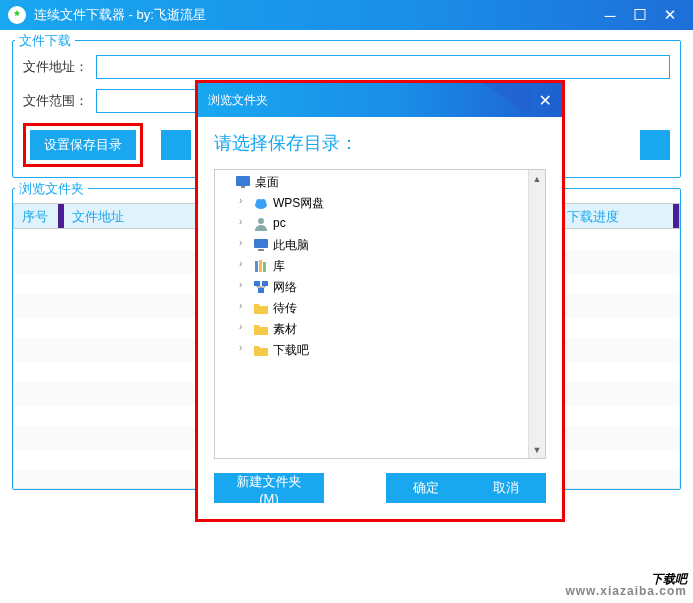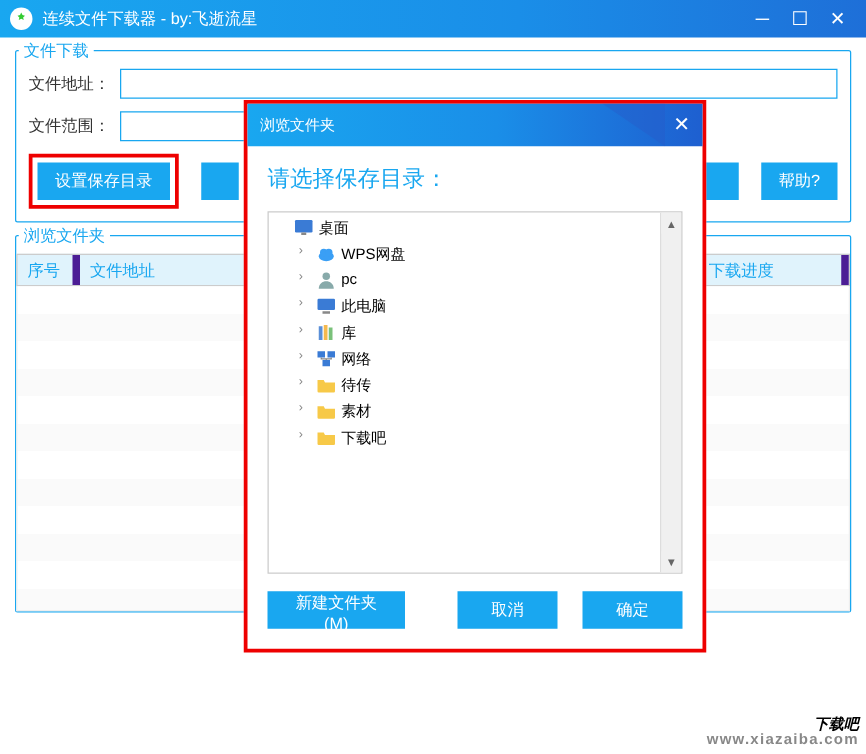--- a/index.html
+++ b/index.html
@@ -41,21 +41,21 @@
     .modal-prompt { color: #19a7f0; margin-bottom: 14px; font-size: 18px; }
     .tree-box { border: 1px solid #ccc; height: 290px; overflow: auto; padding: 4px; position: relative; background: #fff; }
     .tree-item { display: flex; align-items: flex-start; height: 21px; padding-left: 2px; cursor: pointer; }
     .tree-item .exp { width: 14px; color: #888; font-size: 10px; }
     .tree-item .ticon { width: 16px; height: 16px; margin-right: 4px; display: inline-flex; align-items: center; justify-content: center; }
     .tree-item .tlabel { font-size: 12px; }
     .tree-sub { padding-left: 18px; }
     .scrollbar-v { position: absolute; right: 0; top: 0; bottom: 0; width: 17px; background: #f0f0f0; border-left: 1px solid #ddd; }
     .scrollbar-v .sb-btn { height: 17px; background: #f0f0f0; display:flex; align-items:center; justify-content:center; color:#666; font-size:9px; }
     
-    .modal-footer { display: flex; gap: 20px; margin-top: 14px; }
+    .modal-footer { display: flex; margin-top: 14px; }
     .modal-footer .btn-primary { height: 30px; width: 100px; }
     .modal-footer .spacer { flex: 1; }
 
     .watermark { position: absolute; right: 6px; bottom: 6px; font-family: serif; font-weight: bold; font-style: italic; font-size: 26px; color: #000; text-align: right; line-height: 1; }
     .watermark .url { font-size: 12px; color: #888; font-style: normal; letter-spacing: 1px; }
   </style>
 </head>
 <body>
 
 <div class="titlebar">
@@ -86,21 +86,20 @@
     </div>
     <div class="btn-row" style="justify-content: space-between;">
       <div class="btn-highlight-box">
         <button class="btn-primary">设置保存目录</button>
       </div>
       <div style="flex:1; display:flex; gap:8px; margin-left:10px;">
         <button class="btn-primary" style="width:30px"></button>
         <div style="flex:1"></div>
         <button class="btn-primary" style="width:30px"></button>
       </div>
-      <button class="btn-primary" style="margin-left:10px">帮助?</button>
     </div>
   </div>
 
   <div class="groupbox" style="padding:14px 0 0 0;">
     <div class="groupbox-title">浏览文件夹</div>
     <div class="table-header">
       <div class="col col-seq">序号</div>
       <div class="col col-url">文件地址</div>
       <div class="col col-progress">下载进度</div>
     </div>
@@ -212,22 +211,22 @@
         </div>
       <div class="scrollbar-v">
         <div class="sb-btn">▲</div>
         <div style="flex:1"></div>
         <div class="sb-btn" style="position:absolute;bottom:0;width:100%">▼</div>
       </div>
     </div>
     <div class="modal-footer">
       <button class="btn-primary" style="width:110px">新建文件夹(M)</button>
       <div class="spacer"></div>
+      <button class="btn-primary" style="width:80px">确定</button>
       <button class="btn-primary" style="width:80px">取消</button>
-      <button class="btn-primary" style="width:80px">确定</button>
     </div>
   </div>
 </div>
 
 <div class="watermark">
   <div>下载吧</div>
   <div class="url">www.xiazaiba.com</div>
 </div>
 
 </body></html>

